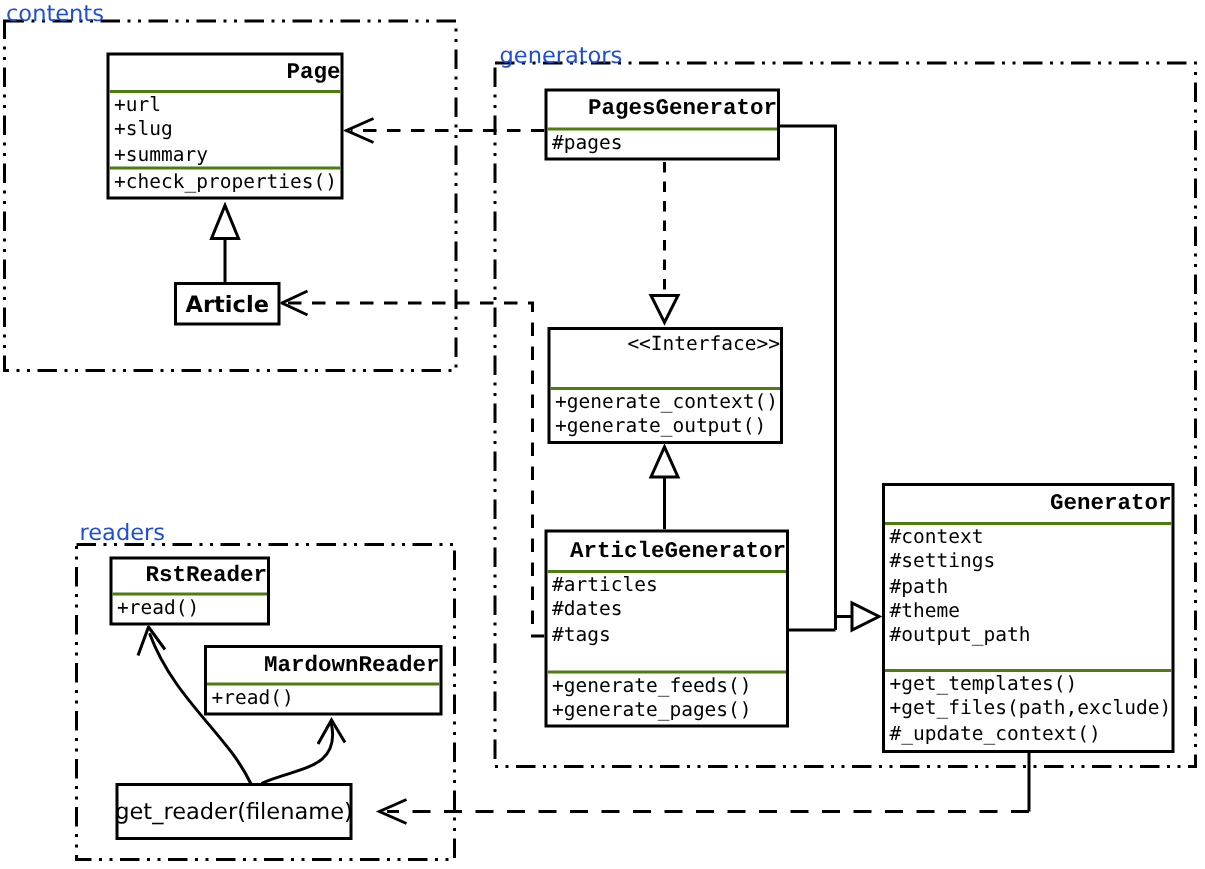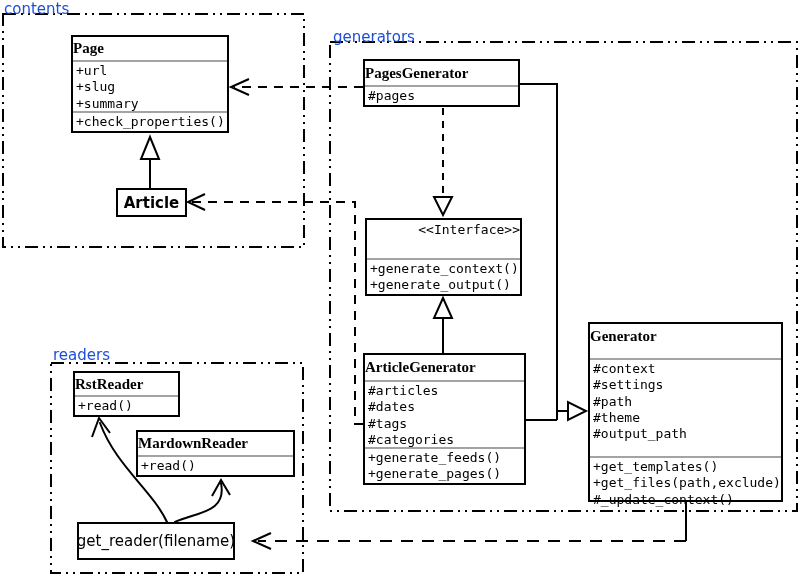--- a/index.html
+++ b/index.html
@@ -10,25 +10,25 @@
   #wires{position:absolute;left:0;top:0;z-index:1;}
   .pkg-label{
     position:absolute;z-index:3;font-size:15px;line-height:16px;
     color:#1d4ed8;white-space:nowrap;
   }
   .uml-box{
     position:absolute;z-index:2;box-sizing:border-box;
     border:2px solid #000;background:#ffffff;
   }
   .uml-title{
-    text-align:left;font-weight:bold;font-size:15px;
-    font-family:Liberation Serif, serif;overflow:hidden;white-space:nowrap;
+    text-align:right;font-weight:bold;font-size:15px;
+    font-family:Liberation Mono, monospace;overflow:hidden;white-space:nowrap;
   }
   .uml-sec{
-    border-top:2px solid #a3a3a3;overflow:hidden;padding:1px 3px;box-sizing:border-box;
+    border-top:2px solid #4d7c0f;overflow:hidden;padding:1px 3px;box-sizing:border-box;
   }
   .mem{
     font-family:"DejaVu Sans Mono","Liberation Mono",monospace;
     font-size:13px;line-height:16.3px;white-space:pre;
   }
   .uml-head{overflow:hidden;text-align:right;}
   .stereo{
     font-family:"DejaVu Sans Mono","Liberation Mono",monospace;
     font-size:13px;line-height:16px;padding-top:2px;
   }
@@ -119,30 +119,29 @@
       <div class="mem">+generate_output()</div>
     </div>
   </div>
 
   <div class="uml-box" style="left:363px;top:353px;width:163px;height:132px">
     <div class="uml-title" style="height:25px;line-height:25px">ArticleGenerator</div>
     <div class="uml-sec" style="height:67px">
       <div class="mem">#articles</div>
       <div class="mem">#dates</div>
       <div class="mem">#tags</div>
-      <div class="mem">#categories</div>
     </div>
     <div class="uml-sec" style="height:36px">
       <div class="mem">+generate_feeds()</div>
       <div class="mem">+generate_pages()</div>
     </div>
   </div>
 
   <div class="uml-box" style="left:588px;top:322px;width:195px;height:180px">
-    <div class="uml-title" style="height:34px;line-height:24px">Generator</div>
+    <div class="uml-title" style="height:24px;line-height:24px">Generator</div>
     <div class="uml-sec" style="height:98px">
       <div class="mem">#context</div>
       <div class="mem">#settings</div>
       <div class="mem">#path</div>
       <div class="mem">#theme</div>
       <div class="mem">#output_path</div>
     </div>
     <div class="uml-sec" style="height:52px">
       <div class="mem">+get_templates()</div>
       <div class="mem">+get_files(path,exclude)</div>

